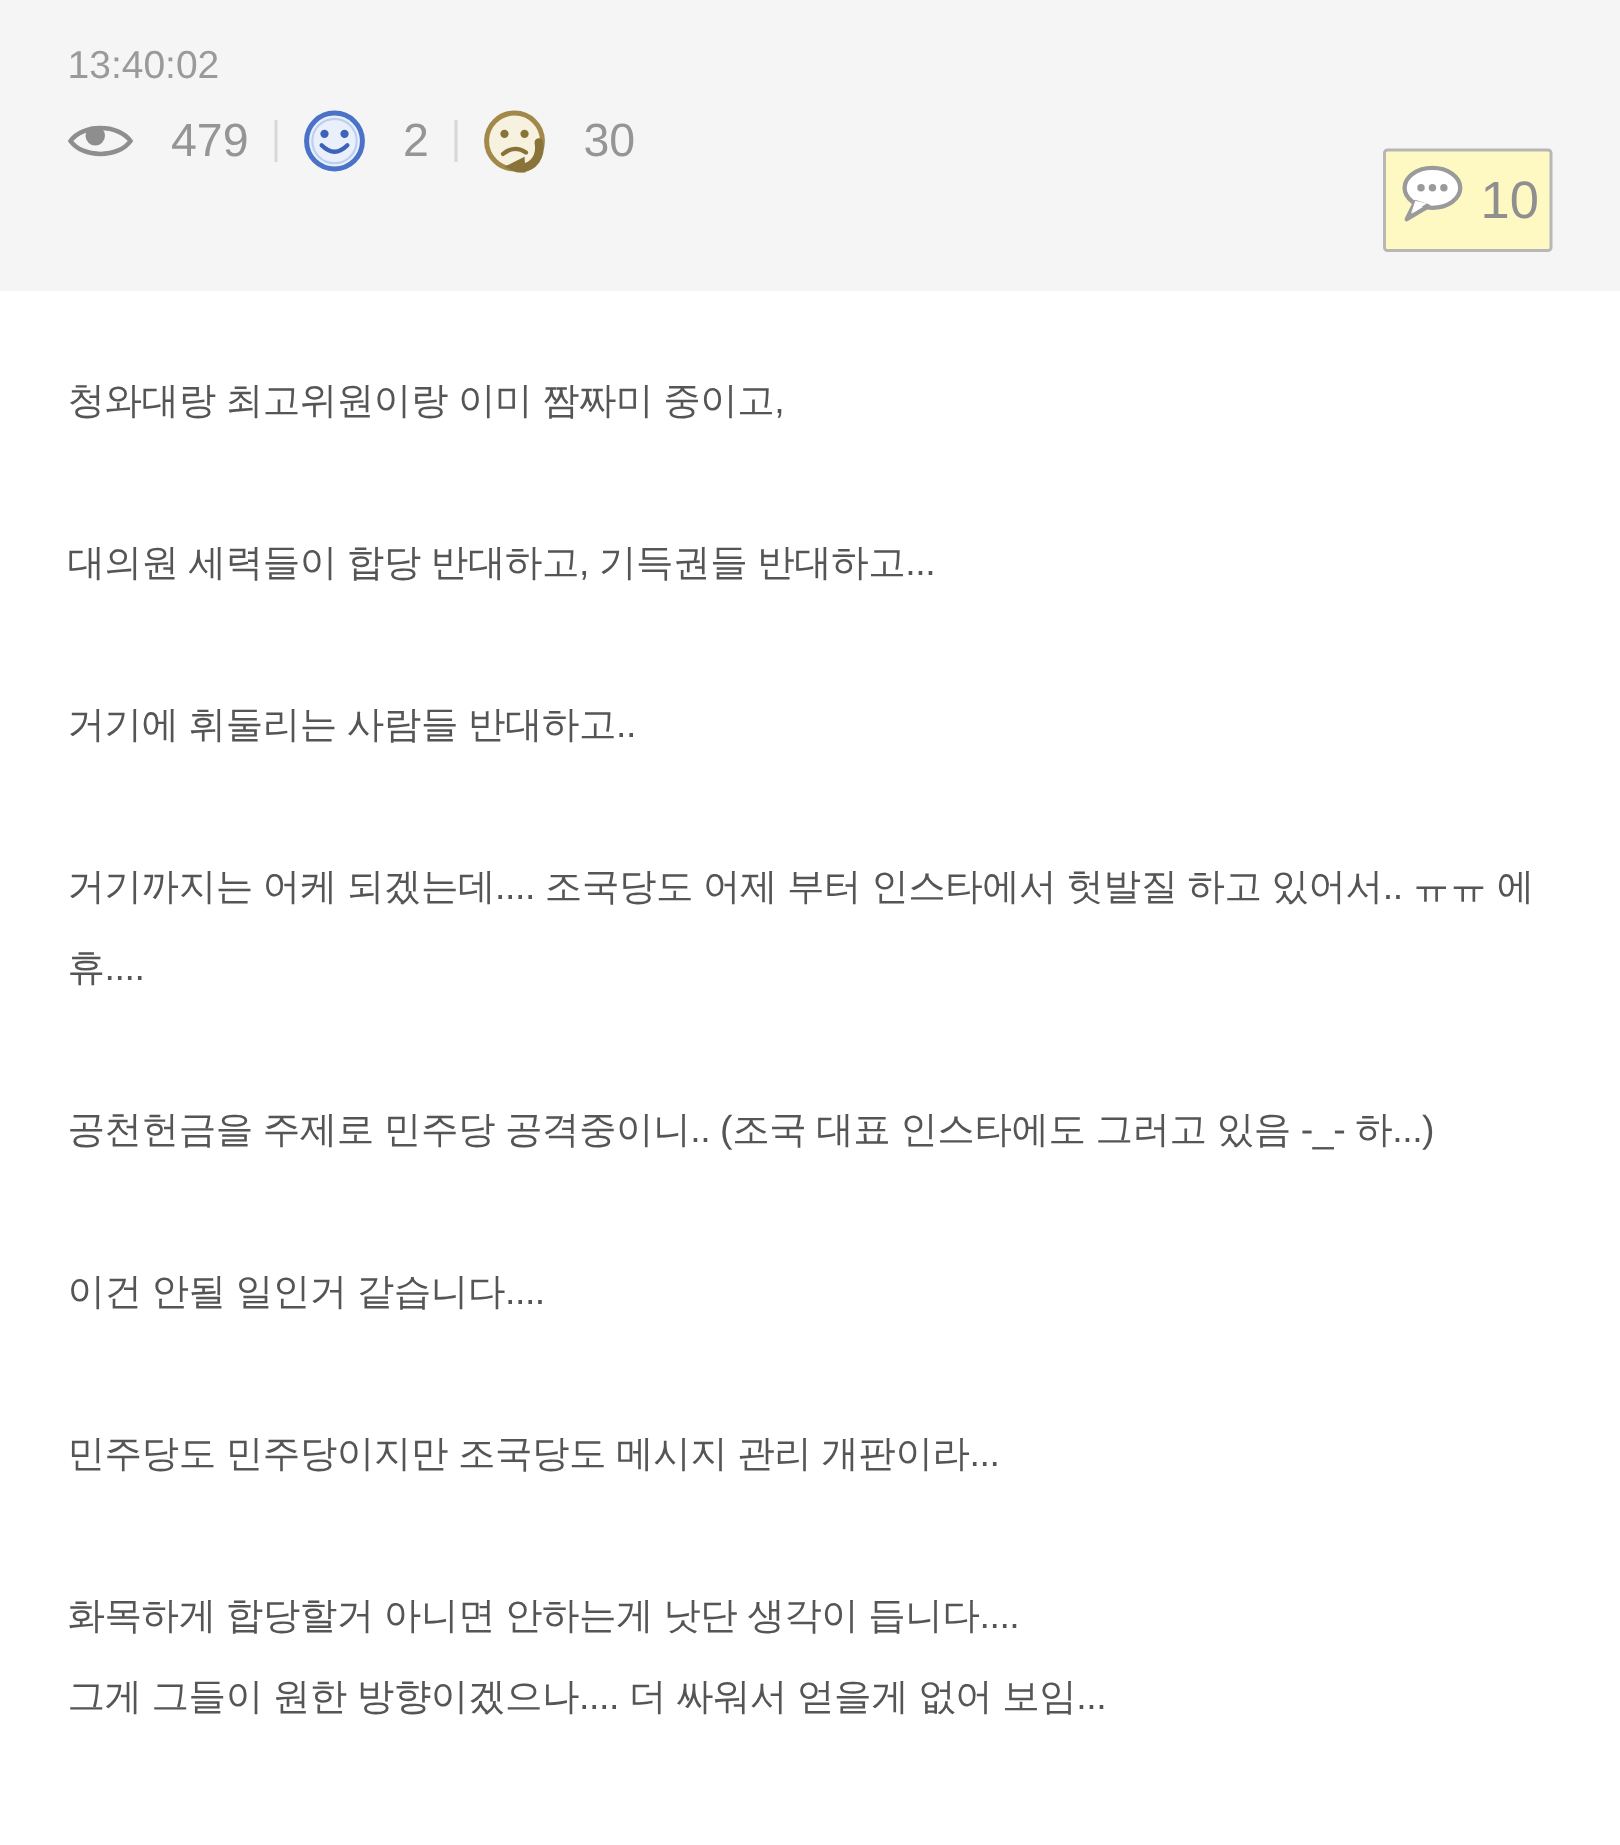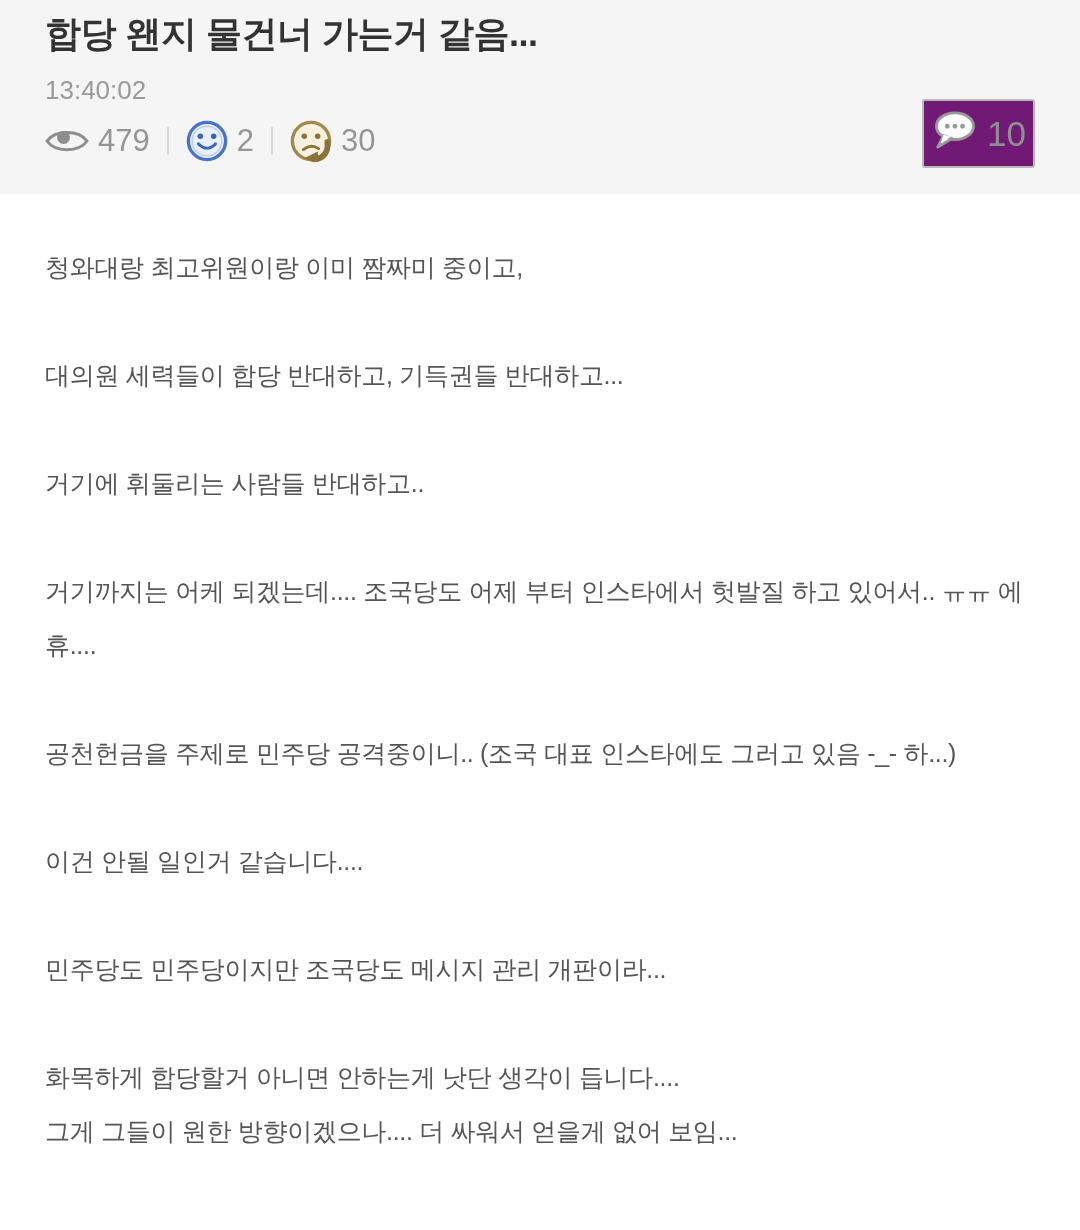--- a/index.html
+++ b/index.html
@@ -34,34 +34,34 @@
     color: #9a9a9a;
   }
   .meta .author { cursor: pointer; }
   .stats {
     margin-top: 14px;
     display: flex;
     align-items: center;
     font-size: 31px;
     color: #959595;
   }
-  .stat { display: flex; align-items: center; }
+  .stat { display: flex; align-items: center; gap: 16px; }
   .stat .icon { display: flex; align-items: center; }
   .stat .count { margin-left: 9px; }
   .divider {
     width: 2px; height: 28px;
     background: #d8d8d8;
     margin: 0 17px;
   }
   .comment-btn {
     position: absolute;
     top: 99px; right: 45px;
     width: 113px; height: 69px;
     box-sizing: border-box;
-    background: #701a75;
+    background: #fef9c3;
     border: 2px solid #b7b7b7;
     border-radius: 3px;
     display: flex;
     align-items: center;
     justify-content: center;
     gap: 10px;
     font-size: 35px;
     color: #8f8f8f;
     cursor: pointer;
   }
@@ -71,21 +71,20 @@
     line-height: 54px;
     color: #555555;
     white-space: pre-line;
     letter-spacing: -0.3px;
   }
 </style>
 </head>
 <body>
 
 <div class="header">
-  <h1 class="title">합당 왠지 물건너 가는거 같음...</h1>
 
   <div class="meta">
     <span class="time">13:40:02</span>
   </div>
 
   <div class="stats">
     <div class="stat">
       <span class="icon">
         <svg width="44" height="30" viewBox="0 0 44 30">
           <path d="M2,15 C10,3.5 34,3.5 42,15 C34,26.5 10,26.5 2,15 Z" fill="none" stroke="#8e8e8e" stroke-width="3"></path>

